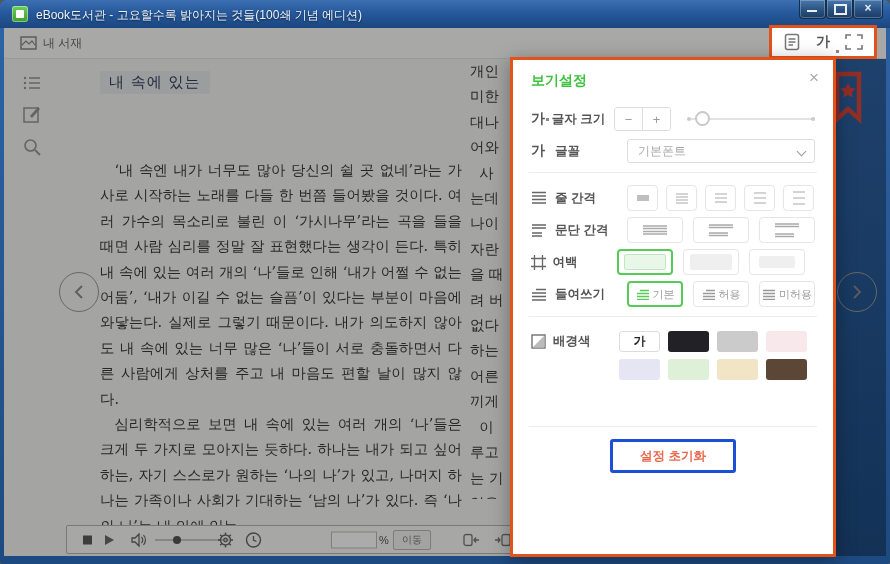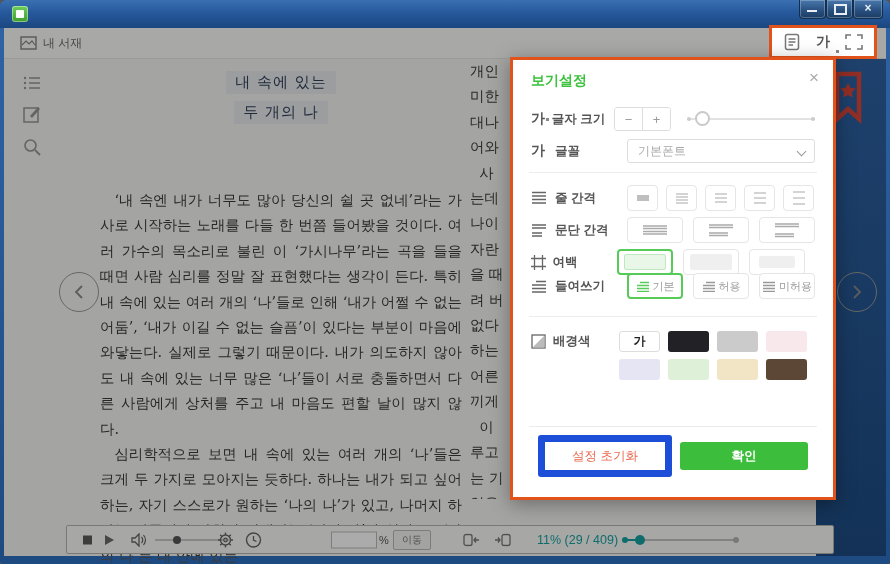--- a/index.html
+++ b/index.html
@@ -21,21 +21,21 @@
   .winglyph-max{position:absolute;left:7px;top:4px;width:9px;height:7px;border:2px solid #e9eef5;}
   .winglyph-x{position:absolute;left:0;top:1px;width:100%;text-align:center;color:#e9eef5;font-size:12px;font-weight:bold;}
   
   #client{position:absolute;left:4px;top:28px;width:812px;height:528px;background:#f5f5f2;}
   #toolbar{position:absolute;left:0;top:0;width:882px;height:30px;background:#fbfbfa;border-bottom:1px solid #e6e6e4;}
   #lib-btn{position:absolute;left:16px;top:6px;height:18px;display:flex;align-items:center;gap:6px;color:#6b6b6b;font-size:12px;}
   
   #reading{position:absolute;left:0;top:31px;width:882px;height:497px;}
   .side-icon{position:absolute;left:18px;width:20px;height:20px;opacity:.75;}
   #page-left{position:absolute;left:96px;top:12px;width:362px;}
-  .chap-line{text-align:center;margin-bottom:7px;}
+  .chap-line{text-align:left;margin-bottom:7px;}
   .chap-line span{display:inline-block;background:#e7ebee;color:#33415a;font-family:"DejaVu Serif",serif;
     font-size:15px;padding:2px 9px;letter-spacing:1px;}
   #body-text{margin-top:64px;font-family:"DejaVu Serif",serif;font-size:14.4px;line-height:25.4px;
     color:#3b3b3b;text-align:justify;word-break:break-all;}
   #body-text p{margin:0;text-indent:1em;}
   #page-right{position:absolute;left:466px;top:0;width:42px;height:440px;overflow:hidden;
     font-family:"DejaVu Serif",serif;font-size:14.4px;line-height:25.4px;color:#3b3b3b;white-space:pre;}
   #bookmark{position:absolute;left:829px;top:12px;}
   .nav-circle{position:absolute;width:38px;height:38px;border:1px solid #9a9a98;border-radius:50%;
     display:flex;align-items:center;justify-content:center;background:transparent;}
@@ -64,36 +64,36 @@
   #prog-dot-end{left:666px;width:6px;height:6px;border-radius:50%;background:#b5b5b3;}
   
   #dim{position:absolute;left:4px;top:28px;width:882px;height:528px;background:rgba(0,0,0,.33);pointer-events:none;}
   
   #hl-box{position:absolute;left:769px;top:25px;width:108px;height:34px;background:#fff;
     border:3px solid #e2531c;box-sizing:border-box;display:flex;align-items:center;justify-content:space-around;padding:0 4px;}
   .hl-icon{display:flex;align-items:center;justify-content:center;width:22px;height:22px;}
   #font-tool{font-size:14px;color:#555;font-weight:bold;position:relative;}
   #font-tool i{position:absolute;right:-5px;bottom:0;width:3px;height:3px;background:#888;font-style:normal;}
   
-  #modal{position:absolute;left:510px;top:57px;width:326px;height:443px;background:#fff;
+  #modal{position:absolute;left:510px;top:57px;width:326px;height:500px;background:#fff;
     border:3px solid #e2531c;box-sizing:border-box;box-shadow:0 4px 18px rgba(0,0,0,.35);}
   #modal-title{position:absolute;left:18px;top:12px;font-size:14px;font-weight:bold;color:#3cc23c;}
   #modal-close{position:absolute;right:14px;top:8px;font-size:17px;color:#aaa;cursor:default;}
   .mrow{position:absolute;left:18px;right:18px;display:flex;align-items:center;}
   .ricon{width:24px;display:flex;align-items:center;color:#666;}
   .rlabel{width:72px;font-size:12.5px;font-weight:bold;color:#555;}
   .rctrl{flex:1;display:flex;align-items:center;}
   .mdivider{position:absolute;left:16px;right:16px;height:1px;background:#ececec;}
   #row-fontsize{top:44px;height:30px}
   #row-font{top:78px;height:26px}
   #div1{top:112px}
   #row-linespace{top:124px;height:28px}
   #row-paraspace{top:156px;height:28px}
   #row-margin{top:188px;height:28px}
-  #row-indent{top:212px;height:28px}
+  #row-indent{top:220px;height:28px}
   #div2{top:256px}
   #row-bg1{top:270px;height:22px}
   #row-bg2{top:298px;height:22px}
   #row-effect{top:330px;height:26px}
   #div3{top:366px}
   #row-buttons{top:382px;height:28px;justify-content:center;gap:8px;}
   .glyph-ga{font-size:14px;font-weight:bold;color:#555;}
   .glyph-ga.small::after{content:"";display:inline-block;width:3px;height:3px;background:#888;margin-left:1px;vertical-align:bottom;}
   .stepper{display:flex;border:1px solid #ddd;border-radius:3px;overflow:hidden;height:22px;}
   .stepper span{width:27px;display:flex;align-items:center;justify-content:center;font-size:13px;color:#999;background:#fff;}
@@ -112,33 +112,34 @@
   .optbtn:last-child{margin-right:0;}
   .optbtn.sel{border:2px solid #57cb57;}
   .optbtn .olabel{font-size:11px;color:#9a9a9a;margin-left:3px;}
   .marginbox{width:56px;height:26px;border:1px solid #e5e5e5;border-radius:4px;margin-right:10px;box-sizing:border-box;padding:4px 6px;}
   .marginbox .inner{width:100%;height:100%;background:#efefef;border-radius:2px;}
   .marginbox.sel{border:2px solid #57cb57;padding:3px 5px;}
   .marginbox.sel .inner{background:#e9f7e9;border:1px solid #bfe8bf;box-sizing:border-box;}
   .swatch{width:41px;height:21px;border-radius:3px;margin-right:8px;box-sizing:border-box;
     display:flex;align-items:center;justify-content:center;font-size:12px;font-weight:bold;color:#222;}
   .swatch.first{border:1px solid #ddd;}
-  .btn-reset{width:120px;height:28px;border:7px solid #1d4ed8;border-radius:3px;background:#fff;color:#e8684d;
-    font-size:12.5px;font-weight:normal;display:flex;align-items:center;justify-content:center;}
+  .btn-reset{width:120px;height:28px;border:3px solid #1d4ed8;border-radius:3px;background:#fff;color:#e8684d;
+    font-size:12.5px;font-weight:bold;display:flex;align-items:center;justify-content:center;}
   .btn-ok{width:128px;height:28px;border:none;border-radius:3px;background:#3cbe3c;color:#fff;
     font-size:12.5px;font-weight:bold;display:flex;align-items:center;justify-content:center;}
   svg{display:block}
 </style>
 </head>
 <body>
 
 <div id="window">
 
   <div id="titlebar">
     <div id="app-icon"></div>
+    <div id="win-title">eBook도서관  -  고요할수록 밝아지는 것들(100쇄 기념 에디션)</div>
     <div class="winbtn" id="btn-min">
         <span class="winglyph-min"></span>
       </div>
     <div class="winbtn" id="btn-max">
         <span class="winglyph-max"></span>
       </div>
     <div class="winbtn" id="btn-close">
         <span class="winglyph-x">×</span>
       </div>
   </div>
@@ -166,21 +167,20 @@
         <rect x="2" y="3" width="14" height="14" fill="none" stroke="#777" stroke-width="1.5"></rect>
         <path d="M8 11 L16 2 L18 4 L10 13 Z" fill="#777"></path>
       </svg>
       <svg class="side-icon" style="top:78px" viewBox="0 0 20 20">
         <circle cx="8.5" cy="8.5" r="5.5" fill="none" stroke="#777" stroke-width="1.6"></circle>
         <path d="M13 13 L18 18" stroke="#777" stroke-width="1.8"></path>
       </svg>
 
       <div id="page-left">
         <div class="chap-line"><span>내 속에 있는</span></div>
-        <div class="chap-line"><span>두 개의 나</span></div>
         <div id="body-text">
           <p>‘내 속엔 내가 너무도 많아 당신의 쉴 곳 없네’라는 가사로 시작하는 노래를 다들 한 번쯤 들어봤을 것이다. 여러 가수의 목소리로 불린 이 ‘가시나무’라는 곡을 들을 때면 사람 심리를 정말 잘 표현했다는 생각이 든다. 특히 내 속에 있는 여러 개의 ‘나’들로 인해 ‘내가 어쩔 수 없는 어둠’, ‘내가 이길 수 없는 슬픔’이 있다는 부분이 마음에 와닿는다. 실제로 그렇기 때문이다. 내가 의도하지 않아도 내 속에 있는 너무 많은 ‘나’들이 서로 충돌하면서 다른 사람에게 상처를 주고 내 마음도 편할 날이 많지 않다.</p>
           <p>심리학적으로 보면 내 속에 있는 여러 개의 ‘나’들은 크게 두 가지로 모아지는 듯하다. 하나는 내가 되고 싶어 하는, 자기 스스로가 원하는 ‘나의 나’가 있고, 나머지 하나는 가족이나 사회가 기대하는 ‘남의 나’가 있다. 즉 ‘나의 나’는 내 안에 있는</p>
         </div>
       </div>
 
       <div id="page-right">개인
 미한
 대나
 어와
@@ -450,17 +450,16 @@
         <div class="swatch" style="background: rgb(241, 229, 198);"></div>
         <div class="swatch" style="background: rgb(92, 71, 55);"></div>
       </div>
     </div>
 
 
     <div class="mdivider" id="div3"></div>
 
     <div class="mrow" id="row-buttons">
       <div class="btn-reset">설정 초기화</div>
-      <div class="btn-ok">확인</div>
     </div>
   </div>
 
 </div>
 
 </body></html>

